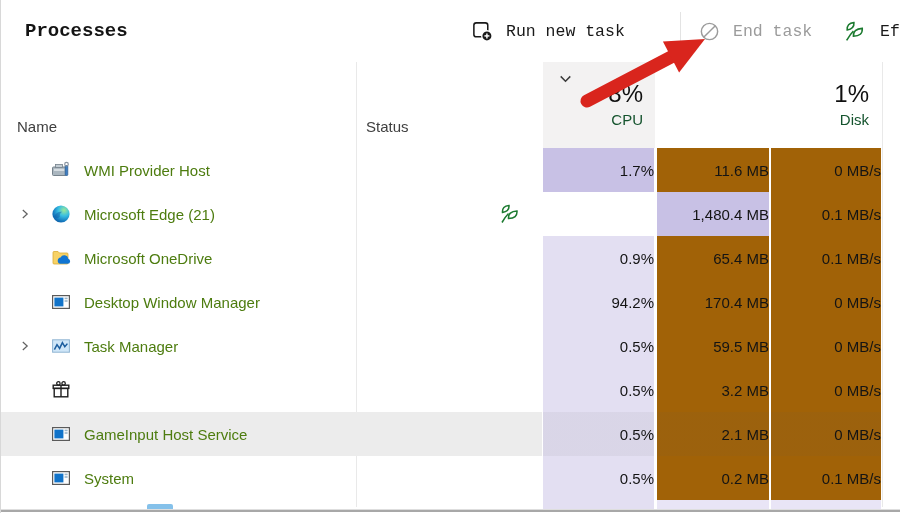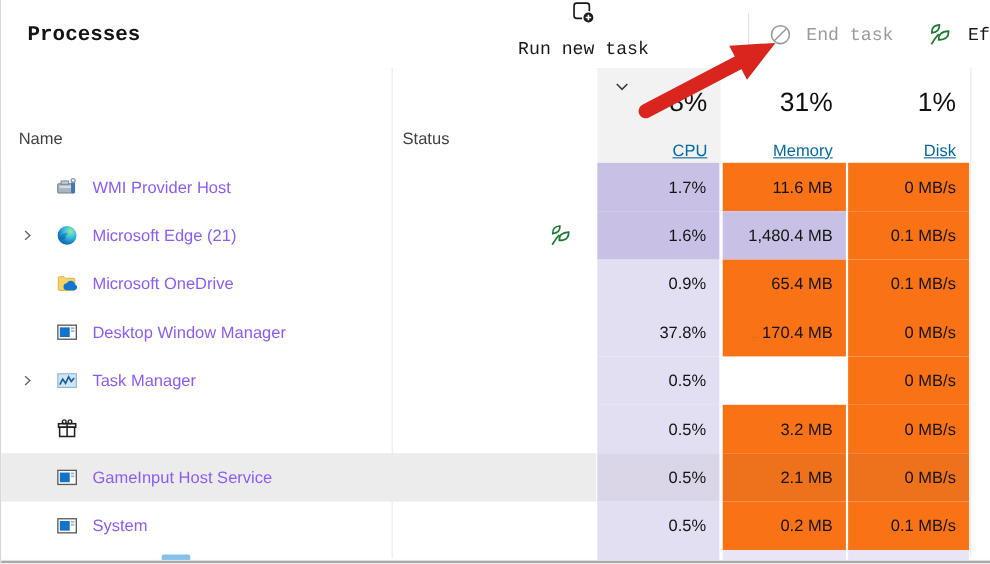--- a/index.html
+++ b/index.html
@@ -16,43 +16,43 @@
   .page-title{position:absolute;left:24px;top:0;height:62px;display:flex;align-items:center;font-size:19px;font-weight:700;color:#141414;}
   .tb-btn{position:absolute;top:0;height:62px;display:flex;align-items:center;gap:12px;font-size:16.5px;color:#191919;cursor:pointer;white-space:nowrap;}
   .tb-btn svg{display:block;}
   .tb-btn.disabled{color:#9b9b9b;}
   .tb-divider{position:absolute;left:679px;top:12px;width:1px;height:38px;background:#e3e3e3;}
   
   .grid-header{position:absolute;left:0;top:62px;width:900px;height:86px;background:#fff;}
   .colhead-label{position:absolute;top:56px;font-size:15px;color:#404040;}
   .num-col{position:absolute;top:0;height:86px;box-sizing:border-box;}
   .num-col .pct{position:absolute;right:12px;top:18px;font-size:24px;color:#101010;}
-  .num-col .lbl{position:absolute;right:12px;top:67px;font-size:15px;color:#0369a1;text-decoration:underline;}
+  .num-col .lbl{position:absolute;right:12px;top:49px;font-size:15px;color:#14532d;}
   .cpu-head{left:542px;width:112px;background:#f3f2f2;}
   .mem-head{left:656px;width:112px;}
   .disk-head{left:770px;width:110px;}
   .sort-chevron{position:absolute;left:14px;top:8px;}
   
   .vline{position:absolute;width:1px;background:#e9e9e9;}
   
   .rows{position:absolute;left:0;top:148px;width:900px;}
   .row{position:relative;height:44px;}
   .name-cell{position:absolute;left:0;top:0;width:541px;height:44px;display:flex;align-items:center;}
   .row.selected .name-cell{background:#ececec;}
   .expand{width:14px;height:14px;margin-left:17px;flex:0 0 auto;display:inline-flex;}
   .app-icon{width:20px;height:20px;margin-left:19px;flex:0 0 auto;display:inline-flex;}
-  .pname{margin-left:13px;font-size:15px;color:#8b5cf6;}
+  .pname{margin-left:13px;font-size:15px;color:#4d7c0f;}
   .leaf-badge{position:absolute;left:497px;top:10px;width:25px;height:24px;display:none;}
   .cell{position:absolute;top:0;height:44px;display:flex;align-items:center;justify-content:flex-end;
-        padding-right:12px;box-sizing:border-box;font-size:15px;color:#141414;}
+        box-sizing:border-box;font-size:15px;color:#141414;}
   .cell.cpu{left:542px;width:111px;}
   .cell.mem{left:656px;width:112px;}
   .cell.disk{left:770px;width:110px;}
   .cell.cpu.light{background:#e3dff2;}
-  .cell.mem.light,.cell.disk.light{background:#f97316;}
+  .cell.mem.light,.cell.disk.light{background:#a16207;}
   .cell.dark{background:#c8c1e5;}
   .row.selected .cell{background-image:linear-gradient(rgba(90,90,90,.07),rgba(90,90,90,.07));}
   
   .partial-row{position:absolute;left:0;top:500px;width:900px;height:9px;overflow:hidden;}
   .partial-icon{position:absolute;left:146px;top:4px;width:26px;height:6px;background:#85c1ea;border-radius:2px 2px 0 0;}
   .partial-cell{position:absolute;top:0;height:9px;background:#e9e5f6;}
   .partial-cell.c1{left:542px;width:111px;background:#e3dff2;}
   .partial-cell.c2{left:656px;width:112px;}
   .partial-cell.c3{left:770px;width:110px;}
   
@@ -124,21 +124,21 @@
     <polyline points="3.5,6 8,10.5 12.5,6" fill="none" stroke="#3c3c3c" stroke-width="1.4"></polyline>
   </symbol>
   <symbol id="sym-chevright" viewBox="0 0 16 16">
     <polyline points="5.5,3.5 10.5,8 5.5,12.5" fill="none" stroke="#616161" stroke-width="1.4"></polyline>
   </symbol>
 </svg>
 
 <div class="toolbar">
   <div class="page-title">Processes</div>
 
-  <div class="tb-btn" style="left:470px;flex-direction:column;">
+  <div class="tb-btn" style="left:470px;">
     <svg width="23" height="23">
         <use href="#sym-runtask"></use>
       </svg>
     <span>Run new task</span>
   </div>
 
   <div class="tb-divider"></div>
 
   <div class="tb-btn" style="left:842px;">
     <svg width="25" height="25">
@@ -159,24 +159,20 @@
   <div class="colhead-label" style="left:16px;">Name</div>
   <div class="colhead-label" style="left:365px;text-align:right;">Status</div>
 
   <div class="num-col cpu-head">
     <svg class="sort-chevron" width="17" height="17">
         <use href="#sym-chevdown"></use>
       </svg>
     <span class="pct">8%</span>
     <span class="lbl">CPU</span>
   </div>
-  <div class="num-col mem-head">
-    <span class="pct">31%</span>
-    <span class="lbl">Memory</span>
-  </div>
   <div class="num-col disk-head">
     <span class="pct">1%</span>
     <span class="lbl">Disk</span>
   </div>
 </div>
 
 <div class="vline" style="left:355px;top:62px;height:445px;"></div>
 <div class="vline" style="left:881px;top:62px;height:445px;"></div>
 
 <div class="rows">
@@ -211,21 +207,20 @@
             <use href="#sym-edge"></use>
           </svg>
       </span>
       <span class="pname">Microsoft Edge (21)</span>
     </div>
     <span class="leaf-badge" style="display: inline-flex;">
       <svg width="25" height="24">
           <use href="#sym-leaf"></use>
         </svg>
     </span>
-    <div class="cell cpu dark">1.6%</div>
     <div class="cell mem dark">1,480.4 MB</div>
     <div class="cell disk light">0.1 MB/s</div>
   </div>
     <div class="row">
     <div class="name-cell">
       <span class="expand" style="visibility: hidden;">
         <svg width="14" height="14">
             <use href="#sym-chevright"></use>
           </svg>
       </span>
@@ -249,40 +244,41 @@
           </svg>
       </span>
       <span class="app-icon">
         <svg width="20" height="20">
             <use href="#sym-window"></use>
           </svg>
       </span>
       <span class="pname">Desktop Window Manager</span>
     </div>
 
-    <div class="cell cpu light">37.8%</div>
+    <div class="cell cpu light">94.2%</div>
     <div class="cell mem light">170.4 MB</div>
     <div class="cell disk light">0 MB/s</div>
   </div>
     <div class="row">
     <div class="name-cell">
       <span class="expand" style="visibility: visible;">
         <svg width="14" height="14">
             <use href="#sym-chevright"></use>
           </svg>
       </span>
       <span class="app-icon">
         <svg width="20" height="20">
             <use href="#sym-taskmgr"></use>
           </svg>
       </span>
       <span class="pname">Task Manager</span>
     </div>
 
     <div class="cell cpu light">0.5%</div>
+    <div class="cell mem light">59.5 MB</div>
     <div class="cell disk light">0 MB/s</div>
   </div>
     <div class="row">
     <div class="name-cell">
       <span class="expand" style="visibility: hidden;">
         <svg width="14" height="14">
             <use href="#sym-chevright"></use>
           </svg>
       </span>
       <span class="app-icon">

